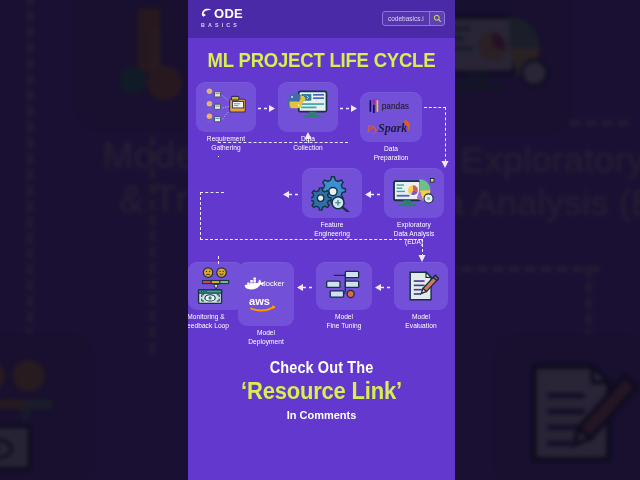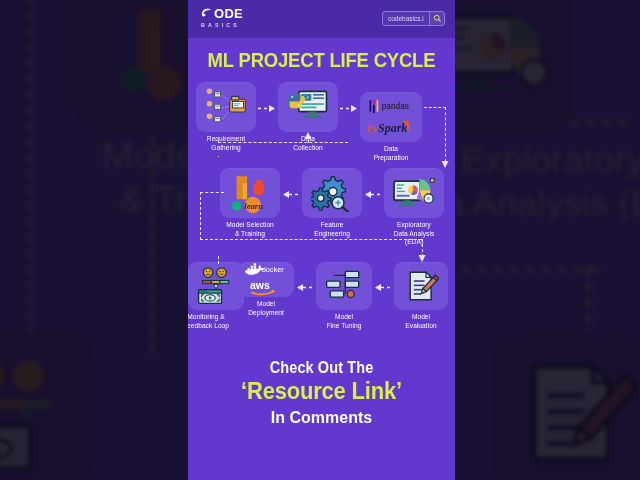--- a/index.html
+++ b/index.html
@@ -155,21 +155,21 @@
   }
   .cta-1{
     color:#ffffff; font-size:14.5px; font-weight:bold; letter-spacing:.1px;
     transform:scaleY(1.08);
   }
   .cta-2{
     color:#d8ef52; font-size:22px; font-weight:bold; margin-top:2px;
     letter-spacing:-.2px; transform:scaleY(1.12);
   }
   .cta-3{
-    color:#ffffff; font-size:16px; margin-top:5px; font-weight:bold;
+    color:#ffffff; font-size:11px; margin-top:5px; font-weight:bold;
     transform:scaleY(1.06);
   }
 
   
   .ic{ display:block; }
 </style>
 </head>
 <body>
 
 <div class="stage">
@@ -430,35 +430,20 @@
 Engineering</div>
       </div>
 
       <div class="arrow" style="left:94px; top:113px; width:18px; height:10px;">
         <svg width="18" height="9" viewBox="0 0 18 9">
           <line x1="7" y1="4.5" x2="18" y2="4.5" stroke="#efe9ff" stroke-width="1.6" stroke-dasharray="3 3"></line>
           <path d="M7 1 L1 4.5 L7 8 Z" fill="#efe9ff"></path>
         </svg>
       </div>
 
-      <div class="node" style="left:32px; top:92px; width:60px;">
-        <div class="card" style="width:60px; height:50px;">
-          <svg class="ic" width="48" height="42" viewBox="0 0 100 86">
-            <path d="M22 8 L44 8 L44 22 L34 22 L34 56 L22 56 Z" fill="#e08a1e"></path>
-            <path d="M44 8 L44 56 L34 56 L34 22 L44 22 Z" fill="#f5a623"></path>
-            <path d="M68 14 q12 10 12 22 a12 12 0 0 1 -24 0 q0 -12 12 -22 Z" fill="#ee4c2c"></path>
-            <circle cx="74" cy="20" r="3.5" fill="#ee4c2c"></circle>
-            <circle cx="22" cy="70" r="10" fill="#10b07f"></circle>
-            <circle cx="56" cy="68" r="17" fill="#f08c2e"></circle>
-            <text x="38" y="76" font-family="Liberation Serif, serif" font-size="18" font-style="italic" font-weight="bold" fill="#2b2b4a">learn</text>
-          </svg>
-        </div>
-        <div class="node-label">Model Selection
-&amp; Training</div>
-      </div>
 
       <div class="route h" style="left:12px; top:116px; width:24px;"></div>
       <div class="route v" style="left:12px; top:116px; height:48px;"></div>
       <div class="route h" style="left:12px; top:163px; width:222px;"></div>
       <div class="route v" style="left:234px; top:163px; height:18px;"></div>
       <div class="arrow" style="left:229px; top:178px; width:10px; height:9px;">
         <svg width="10" height="9" viewBox="0 0 10 9">
             <path d="M1.5 1 L8.5 1 L5 8 Z" fill="#efe9ff"></path>
           </svg>
       </div>
@@ -508,21 +493,21 @@
       </div>
 
       <div class="arrow" style="left:108px; top:206px; width:18px; height:10px;">
         <svg width="18" height="9" viewBox="0 0 18 9">
           <line x1="7" y1="4.5" x2="18" y2="4.5" stroke="#efe9ff" stroke-width="1.6" stroke-dasharray="3 3"></line>
           <path d="M7 1 L1 4.5 L7 8 Z" fill="#efe9ff"></path>
         </svg>
       </div>
 
       <div class="node" style="left:50px; top:186px; width:56px;">
-        <div class="card" style="width:56px; height:35px; flex-direction:column; gap:2px;justify-content:center;">
+        <div class="card" style="width:56px; height:64px; flex-direction:column; gap:2px;justify-content:center;">
           <svg class="ic" width="44" height="15" viewBox="0 0 140 46">
             <g fill="#ffffff">
               <rect x="10" y="20" width="8" height="7"></rect>
               <rect x="20" y="20" width="8" height="7"></rect>
               <rect x="30" y="20" width="8" height="7"></rect>
               <rect x="20" y="12" width="8" height="7"></rect>
               <rect x="30" y="12" width="8" height="7"></rect>
               <rect x="30" y="4" width="8" height="7"></rect>
               <path d="M2 28 q0 14 20 14 q22 0 30 -16 q8 3 12 -4 q-5 -4 -10 -1 q1 -8 -5 -11 q-4 5 -3 11 L2 28 Z"></path>
             </g>

